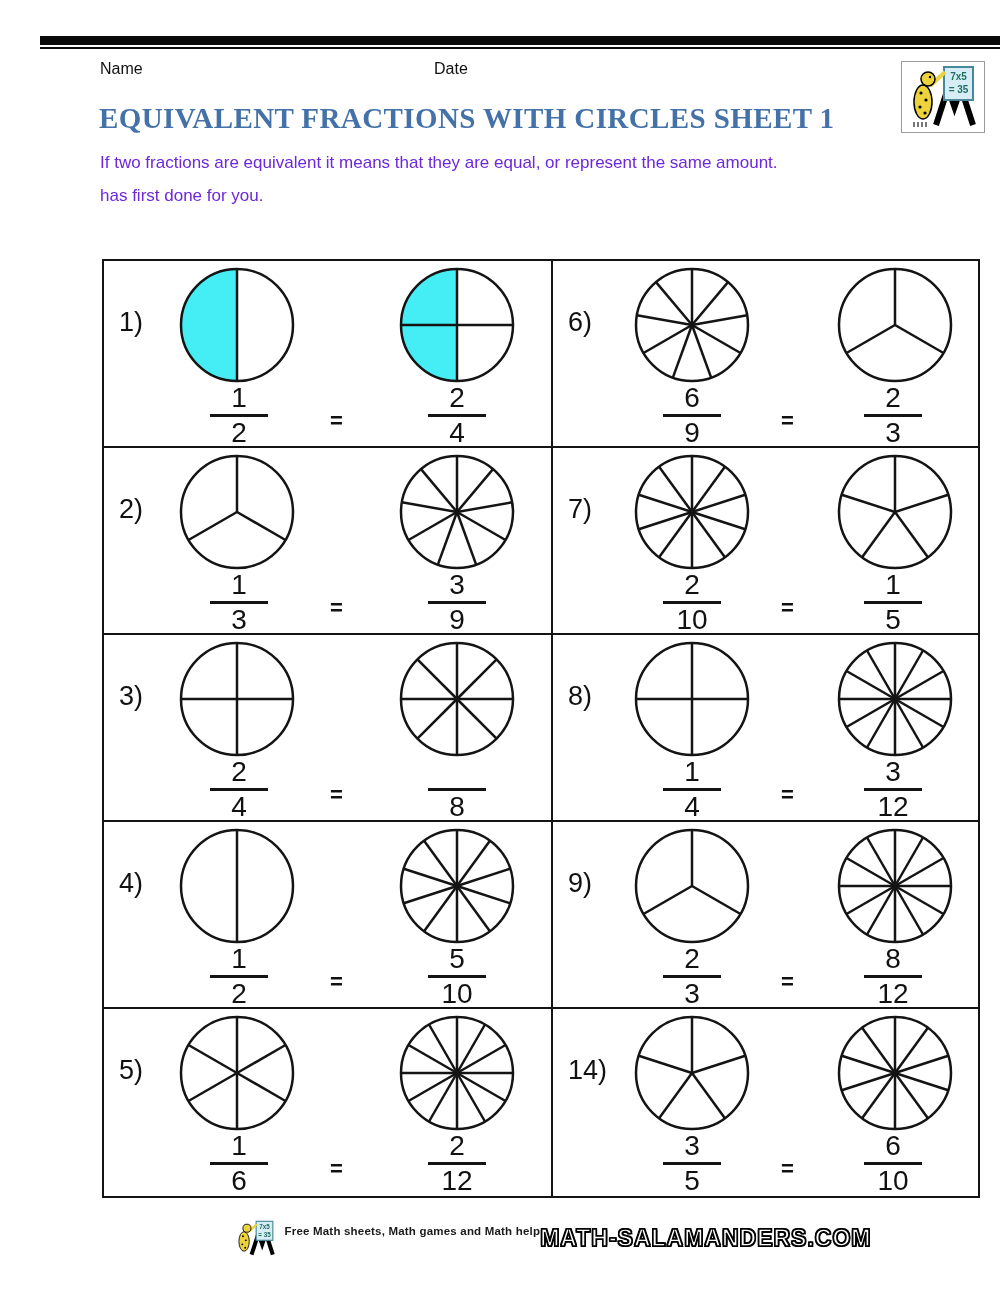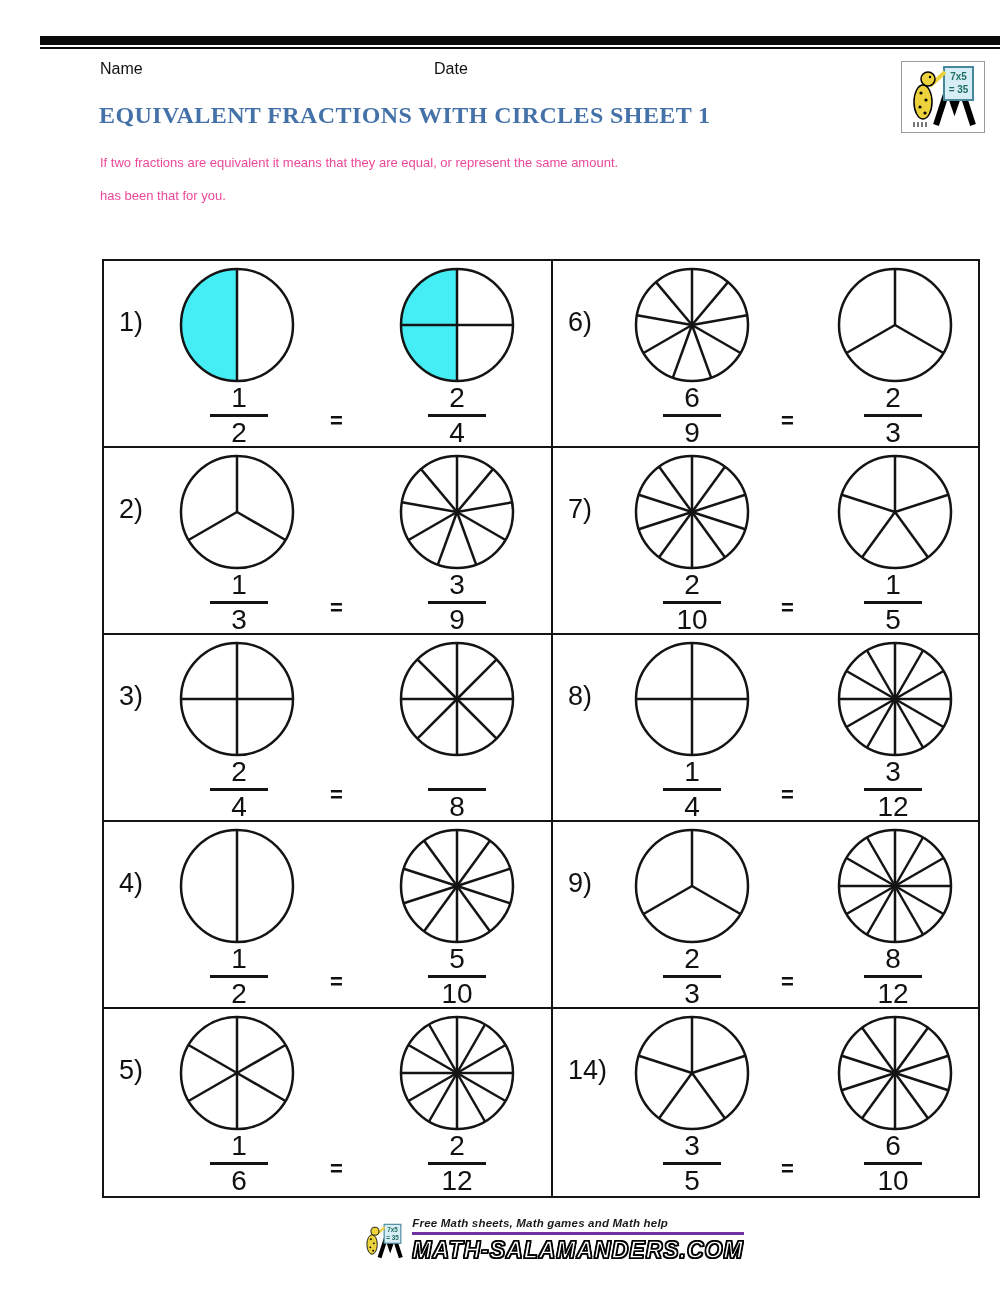--- a/index.html
+++ b/index.html
@@ -16,23 +16,23 @@
   .name-label{position:absolute;left:60px;top:60px;font-size:16px;}
   .date-label{position:absolute;left:394px;top:60px;font-size:16px;}
 
   .logo-box{
     position:absolute;left:861px;top:61px;width:82px;height:70px;
     background:#fff;border:1px solid #9a9a9a;
   }
   .page-title{
     position:absolute;left:59px;top:102px;width:880px;
     font-family:"Liberation Serif", serif;font-weight:600;
-    font-size:24px;letter-spacing:.4px;color:#4472a8;
-  }
-  .instructions{position:absolute;left:60px;top:147px;width:900px;font-size:13px;color:#ec4899;}
+    font-size:29px;letter-spacing:.4px;color:#4472a8;
+  }
+  .instructions{position:absolute;left:60px;top:147px;width:900px;font-size:17px;color:#6d28d9;}
   .instructions div{line-height:32.5px;white-space:nowrap;}
 
   
   .worksheet{
     position:absolute;left:62px;top:259px;width:878px;height:939px;
     border:2px solid #141414;box-sizing:border-box;
     display:grid;grid-template-columns:449px 425px;grid-auto-rows:187px;
   }
   .cell{position:relative;box-sizing:border-box;border-right:2px solid #141414;border-bottom:2px solid #141414;}
   .cell:nth-child(2n){border-right:none;}
@@ -50,21 +50,21 @@
   .fbar{display:block;width:58px;height:3px;background:#141414;margin:1px auto 1px auto;}
   .eq{position:absolute;top:147px;font-size:22px;font-weight:bold;color:#111;}
   .col-l .eq{left:226px;} .col-r .eq{left:228px;}
 
   
   .footer{
     position:absolute;left:0;top:1217px;width:1000px;
     display:flex;justify-content:center;align-items:center;gap:6px;
     transform:translateX(12px);
   }
-  .footer-text{display:flex;flex-direction:column;font-style:italic;}
+  .footer-text{display:flex;flex-direction:row;}
   .footer-tagline{font-size:11.5px;font-weight:bold;color:#1a1a1a;letter-spacing:.2px;}
   .footer-divider{height:3px;background:#7030a0;margin:3px 0 2px 0;}
   .footer-site{
     font-size:23px;font-weight:bold;letter-spacing:1px;color:#ffffff;
     -webkit-text-stroke:1.4px #000;text-shadow:1px 1px 0 #000,-1px 1px 0 #000,1px -1px 0 #000,-1px -1px 0 #000;text-align:right;
   }
 </style>
 </head>
 <body>
 
@@ -97,21 +97,21 @@
       <line x1="16" y1="60" x2="16" y2="65" stroke="#777" stroke-width="2"></line>
       <line x1="20" y1="60" x2="20" y2="65" stroke="#777" stroke-width="2"></line>
       <line x1="24" y1="60" x2="24" y2="65" stroke="#777" stroke-width="2"></line>
     </svg>
   </div>
 
   <div class="page-title">EQUIVALENT FRACTIONS WITH CIRCLES SHEET 1</div>
 
   <div class="instructions">
     <div>If two fractions are equivalent it means that they are equal, or represent the same amount.</div>
-    <div>has been that for you.</div>
+    <div>has first done for you.</div>
   </div>
 
   <div class="worksheet">
       <div class="cell col-l">
       <div class="qnum">1)</div>
       <div class="circ c1"><svg width="118" height="118" viewBox="0 0 118 118">
             <path d="M59,59 L59.00,115.00 A56,56 0 0 1 59.00,3.00 Z" fill="#45eef5" stroke="none"></path>
             <line x1="59" y1="59" x2="59.00" y2="3.00" stroke="#141414" stroke-width="2.5"></line>
             <line x1="59" y1="59" x2="59.00" y2="115.00" stroke="#141414" stroke-width="2.5"></line>
             <circle cx="59" cy="59" r="56" fill="none" stroke="#141414" stroke-width="2.5"></circle>

